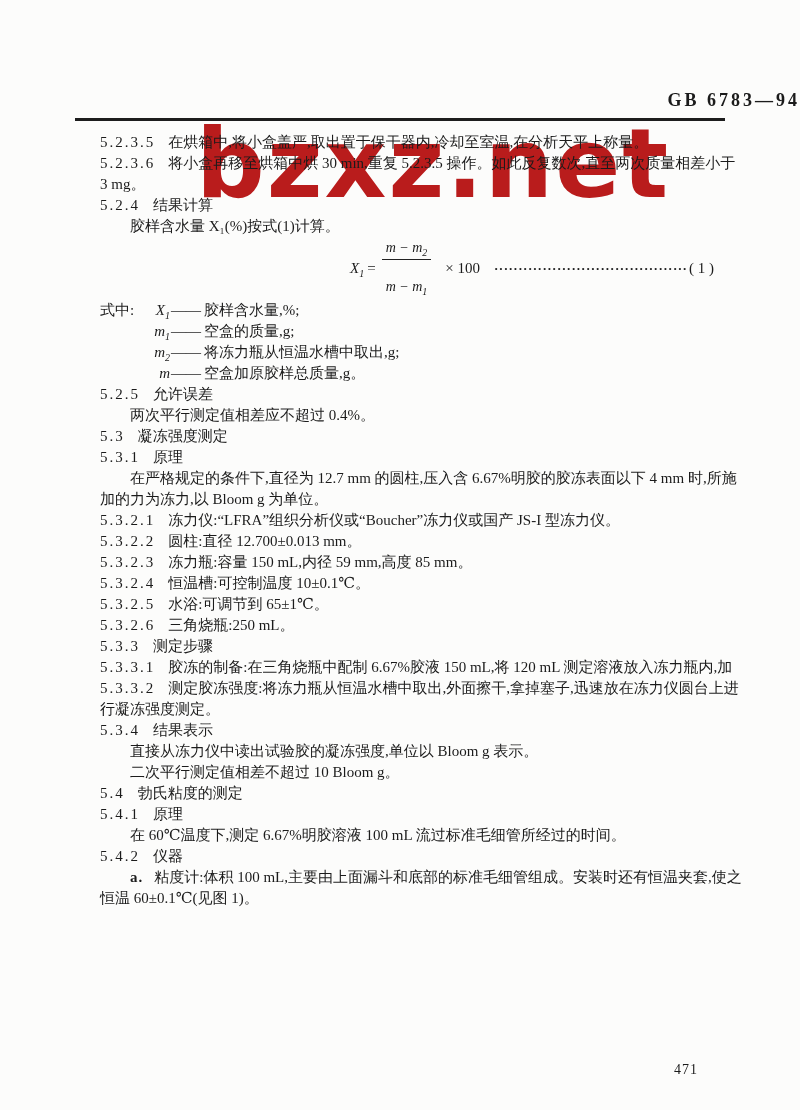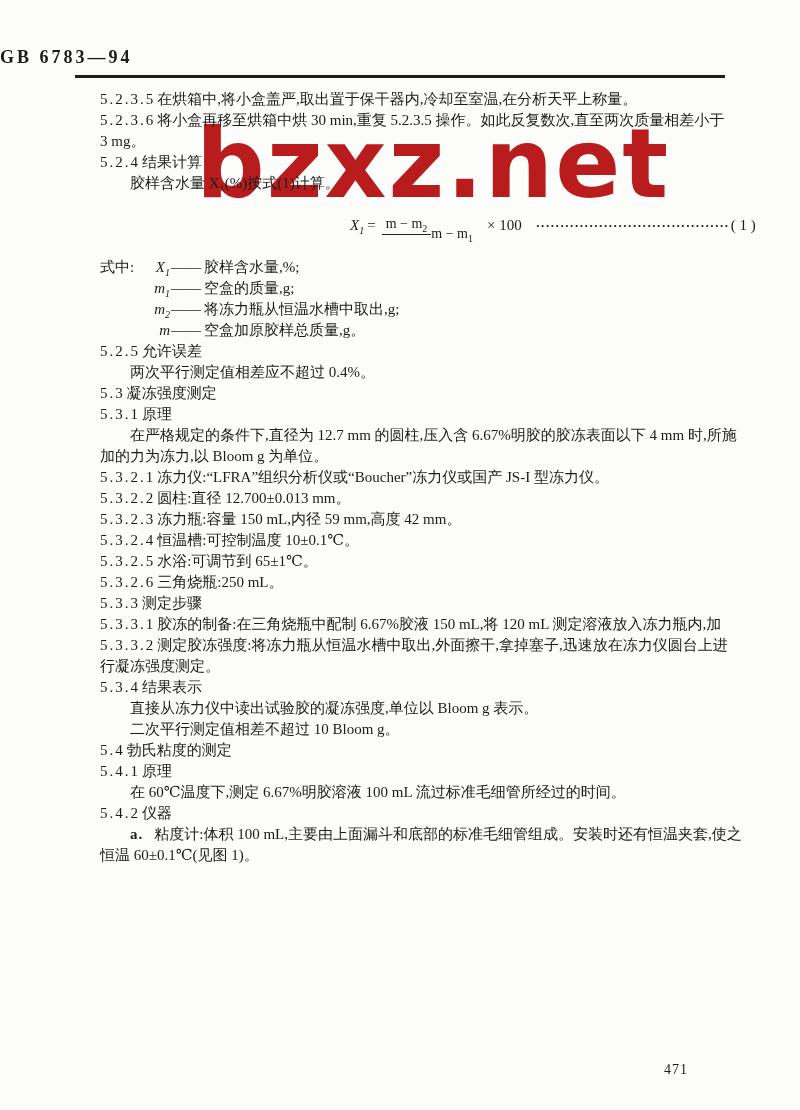--- a/index.html
+++ b/index.html
@@ -7,53 +7,53 @@
     width:800px;height:1110px;position:relative;overflow:hidden;
     background:#fcfcfb;color:#1b1b1b;
     font-family:"Liberation Serif","DejaVu Serif",serif;
   }
   .watermark{
     position:absolute;left:196px;top:116px;z-index:0;
     font-family:"DejaVu Sans","Liberation Sans",sans-serif;
     font-weight:700;font-size:96px;letter-spacing:2px;line-height:1;
     color:#b91c1c;user-select:none;
   }
-  .page-header{position:relative;z-index:1;padding-top:47px;text-align:left}
+  .page-header{position:relative;z-index:1;padding-top:90px;text-align:right}
   .std-number{font-size:18px;font-weight:700;letter-spacing:3px}
   .header-rule{margin:7px auto 0;width:650px;height:3px;background:#1d1d1d}
   .doc{
     position:relative;z-index:1;margin:11px 40px 0 100px;
     font-size:15px;line-height:21px;
   }
   .line{white-space:nowrap}
-  .num{letter-spacing:2px;margin-right:2px}
+  .num{letter-spacing:2px;margin-right:13px}
   .indent{text-indent:30px}
   .item{padding-left:30px}
   .item .num{font-weight:700;letter-spacing:1px;margin-right:11px}
   .where{display:flex}
   .w-prefix{width:46px}
   .w-sym{display:inline-block;min-width:24px;text-align:right;font-style:italic}
   .w-dash{margin:0 3px 0 1px}
   sub{font-size:10px;line-height:1}
   .formula-row{display:flex;align-items:center;margin:9px 0 10px 250px;height:44px}
   .f-var{font-style:italic}
   .f-eq{margin:0 6px 0 3px}
   .frac{
-    display:inline-flex;align-items:center;
-    font-size:14px;line-height:17px;
+    display:inline-flex;flex-direction:column;align-items:center;
+    font-style:italic;font-size:14px;line-height:17px;
   }
   .frac .fn{border-bottom:1.5px solid #222;padding:0 4px 1px}
   .frac .fd{padding-top:18px}
   .f-tail{margin-left:14px}
   .f-dots{
     width:194px;overflow:hidden;margin-left:14px;white-space:nowrap;
     font-weight:700;font-size:13px;letter-spacing:0.5px;
   }
   .f-label{margin-left:1px}
-  .page-number{position:absolute;right:112px;bottom:32px;font-size:14px;letter-spacing:1px;z-index:1}
+  .page-number{position:absolute;right:102px;bottom:32px;font-size:14px;letter-spacing:1px;z-index:1}
 </style>
 </head>
 <body>
 
 <div class="watermark">bzxz.net</div>
 
 <div class="page-header">
   <div class="std-number">GB 6783—94</div>
   <div class="header-rule"></div>
 </div>
@@ -105,21 +105,21 @@
         <span class="w-desc">空盒加原胶样总质量,g。</span>
       </div>
       <div class="line clause"><span class="num">5.2.5</span><span class="txt">允许误差</span></div>
       <div class="line indent"><span class="txt">两次平行测定值相差应不超过 0.4%。</span></div>
       <div class="line clause"><span class="num">5.3</span><span class="txt">凝冻强度测定</span></div>
       <div class="line clause"><span class="num">5.3.1</span><span class="txt">原理</span></div>
       <div class="line indent"><span class="txt">在严格规定的条件下,直径为 12.7 mm 的圆柱,压入含 6.67%明胶的胶冻表面以下 4 mm 时,所施</span></div>
       <div class="line cont"><span class="txt">加的力为冻力,以 Bloom g 为单位。</span></div>
       <div class="line clause"><span class="num">5.3.2.1</span><span class="txt">冻力仪:“LFRA”组织分析仪或“Boucher”冻力仪或国产 JS-I 型冻力仪。</span></div>
       <div class="line clause"><span class="num">5.3.2.2</span><span class="txt">圆柱:直径 12.700±0.013 mm。</span></div>
-      <div class="line clause"><span class="num">5.3.2.3</span><span class="txt">冻力瓶:容量 150 mL,内径 59 mm,高度 42 mm。</span></div>
+      <div class="line clause"><span class="num">5.3.2.3</span><span class="txt">冻力瓶:容量 150 mL,内径 59 mm,高度 85 mm。</span></div>
       <div class="line clause"><span class="num">5.3.2.4</span><span class="txt">恒温槽:可控制温度 10±0.1℃。</span></div>
       <div class="line clause"><span class="num">5.3.2.5</span><span class="txt">水浴:可调节到 65±1℃。</span></div>
       <div class="line clause"><span class="num">5.3.2.6</span><span class="txt">三角烧瓶:250 mL。</span></div>
       <div class="line clause"><span class="num">5.3.3</span><span class="txt">测定步骤</span></div>
       <div class="line clause"><span class="num">5.3.3.1</span><span class="txt">胶冻的制备:在三角烧瓶中配制 6.67%胶液 150 mL,将 120 mL 测定溶液放入冻力瓶内,加</span></div>
       <div class="line clause"><span class="num">5.3.3.2</span><span class="txt">测定胶冻强度:将冻力瓶从恒温水槽中取出,外面擦干,拿掉塞子,迅速放在冻力仪圆台上进</span></div>
       <div class="line cont"><span class="txt">行凝冻强度测定。</span></div>
       <div class="line clause"><span class="num">5.3.4</span><span class="txt">结果表示</span></div>
       <div class="line indent"><span class="txt">直接从冻力仪中读出试验胶的凝冻强度,单位以 Bloom g 表示。</span></div>
       <div class="line indent"><span class="txt">二次平行测定值相差不超过 10 Bloom g。</span></div>

